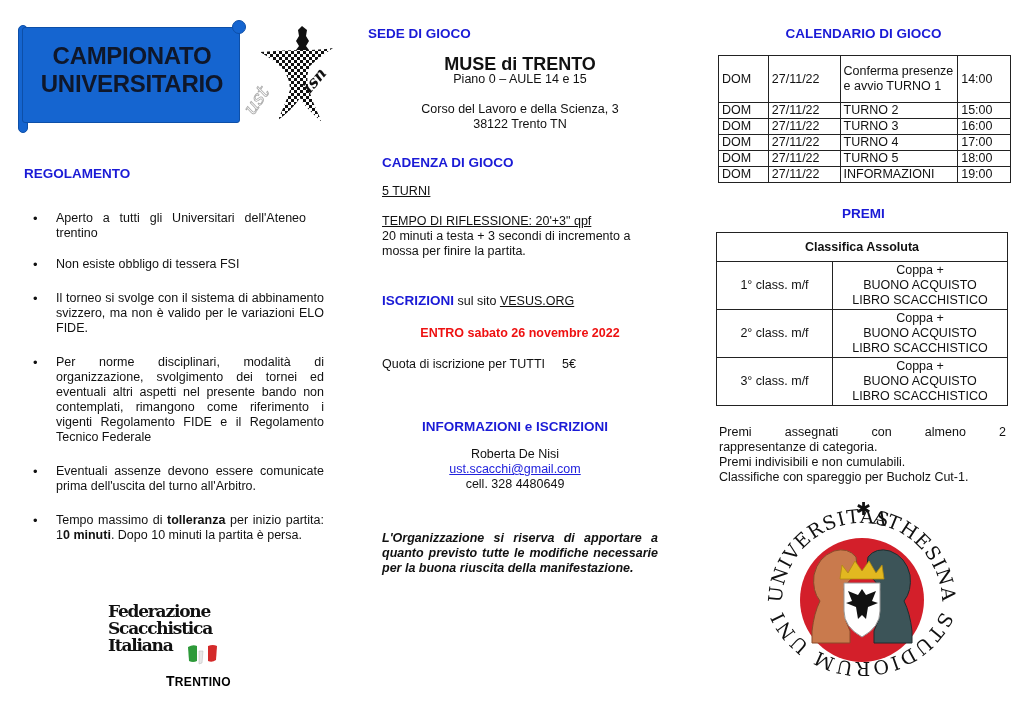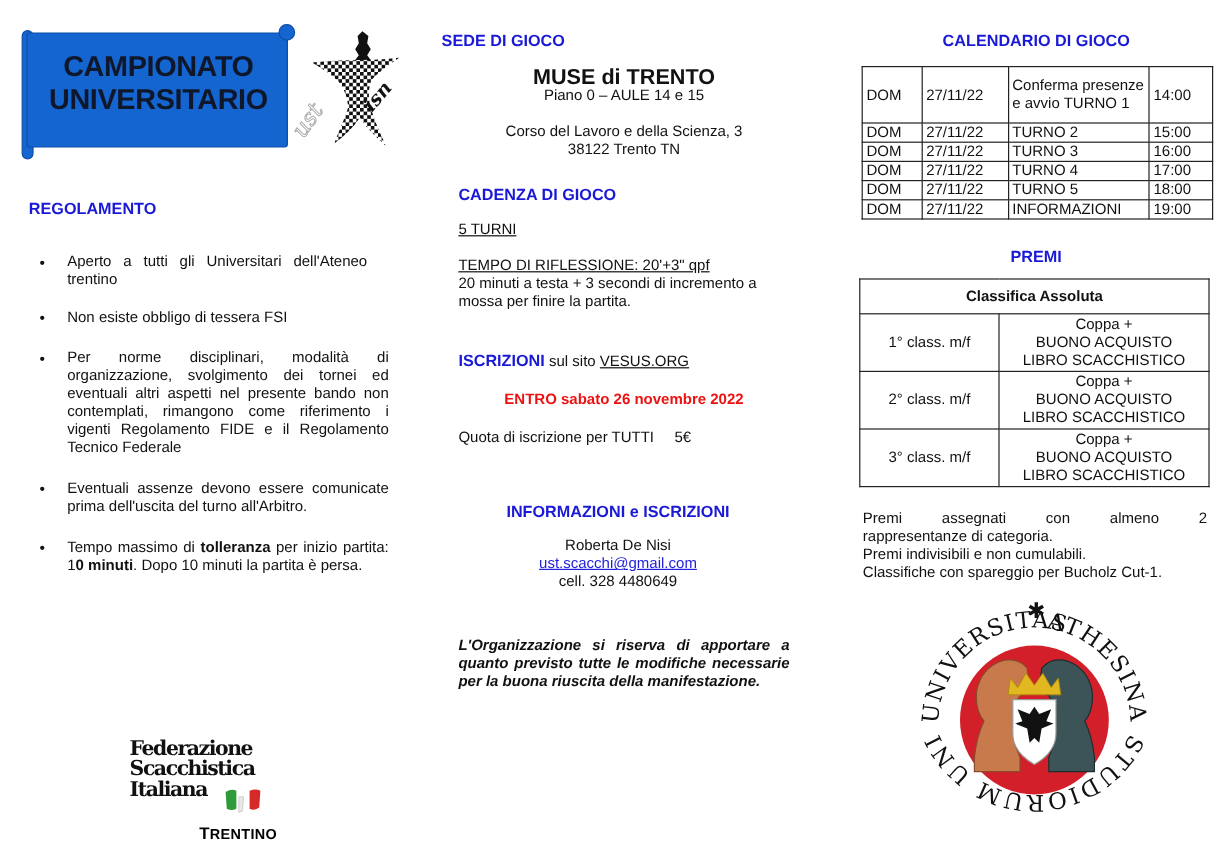--- a/index.html
+++ b/index.html
@@ -17,21 +17,21 @@
 
   .ust-logo { left: 240px; top: 24px; width: 105px; height: 105px; }
 
   
   .left-col { left: 24px; top: 166px; width: 300px; }
   .left-col h2 { margin-bottom: 30px; }
   .rules { list-style: none; }
   .rules li { position: relative; padding-left: 32px; margin-bottom: 16px; text-align: justify; text-align-last: left; font-size: 12.5px; line-height: 15px; }
   .rules li::before { content: "•"; position: absolute; left: 9px; top: 0; font-size: 13px; }
 
-  .fsi-logo { left: 108px; top: 603px; width: 150px; height: 90px; margin-top: 13px; }
+  .fsi-logo { left: 108px; top: 603px; width: 150px; height: 90px; }
   .fsi-logo .name { position: absolute; left: 0; top: 0; font-family: "DejaVu Serif", serif; font-weight: bold; font-size: 17px; line-height: 17px; letter-spacing: -1.2px; color: #111; }
   .fsi-logo .flag { position: absolute; left: 78px; top: 40px; width: 36px; height: 22px; }
   .fsi-logo .trentino { position: absolute; left: 58px; top: 71px; font-weight: bold; font-size: 12px; color: #000; letter-spacing: 0.3px; }
   .fsi-logo .trentino .big { font-size: 14px; }
   .center { text-align: center; }
   .ul { text-decoration: underline; }
   .link { color: #2222dd; text-decoration: underline; }
   .red { color: #ee1111; font-weight: bold; }
   .italic { font-style: italic; }
   table { border-collapse: collapse; }
@@ -81,20 +81,21 @@
     <text x="13" y="92" transform="rotate(-55 13 92)" font-family="DejaVu Serif, serif" font-style="italic" font-size="19" fill="none" stroke="#aaa" stroke-width="0.8">ust</text>
     <text x="70" y="70" transform="rotate(-50 70 70)" font-family="DejaVu Serif, serif" font-style="italic" font-weight="bold" font-size="16" fill="#111">isn</text>
   </svg>
 </div>
 
 <div class="abs left-col">
   <h2 class="blue-h">REGOLAMENTO</h2>
   <ul class="rules">
     <li style="font-weight:normal; padding-right:18px;"><span>Aperto a tutti gli Universitari dell'Ateneo trentino</span></li>
     <li style="margin-bottom:19px;"><span>Non esiste obbligo di tessera FSI</span></li>
+    <li style="margin-bottom:19px;"><span>Il torneo si svolge con il sistema di abbinamento svizzero, ma non è valido per le variazioni ELO FIDE.</span></li>
     <li style="margin-bottom:19px;"><span>Per norme disciplinari, modalità di organizzazione, svolgimento dei tornei ed eventuali altri aspetti nel presente bando non contemplati,  rimangono come riferimento i vigenti  Regolamento FIDE e il Regolamento Tecnico Federale</span></li>
     <li style="margin-bottom:19px;"><span>Eventuali assenze devono essere comunicate prima dell'uscita del turno all'Arbitro.</span></li>
     <li>
       <span>Tempo massimo di </span><b>tolleranza</b><span> per inizio partita: 1</span><b>0 minuti</b><span>. Dopo 10 minuti la partita è persa.</span>
     </li>
   </ul>
 </div>
 
 <div class="abs fsi-logo">
   <div class="name">

